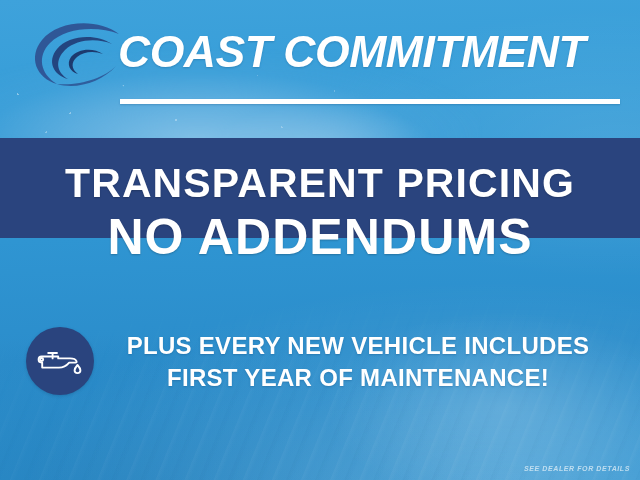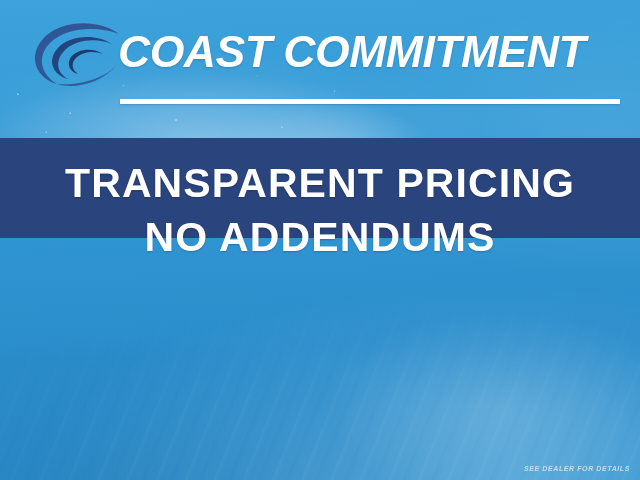--- a/index.html
+++ b/index.html
@@ -133,21 +133,21 @@
   }
   .navy-line-1 {
     position: absolute;
     left: 0; right: 0; top: 21px;
     font-size: 41px;
     line-height: 48px;
   }
   .navy-line-2 {
     position: absolute;
     left: 0; right: 0; top: 75px;
-    font-size: 41px;
+    font-size: 50px;
     line-height: 48px;
   }
 
   
   .promo {
     position: absolute;
     left: 0; top: 300px;
     width: 640px; height: 110px;
   }
   .promo-badge {
@@ -229,16 +229,36 @@
     <div class="brand-title">COAST COMMITMENT</div>
 
     <div class="title-rule"></div>
   </div>
 
   <div class="navy-band">
     <div class="navy-line navy-line-1">TRANSPARENT PRICING</div>
     <div class="navy-line navy-line-2">NO ADDENDUMS</div>
   </div>
 
+  <div class="promo">
+
+    <div class="promo-badge">
+      <svg width="46" height="32" viewBox="0 0 46 32" xmlns="http://www.w3.org/2000/svg" fill="none" stroke="#ffffff" stroke-width="1.9" stroke-linecap="round" stroke-linejoin="round">
+
+        <path d="M4.5,11.5 C2.6,11.5 1.6,13.0 1.6,14.6 C1.6,16.2 2.7,17.5 4.5,17.5 L5.2,17.5 L5.2,22.6 L22.0,22.6 C25.8,22.6 29.6,20.6 32.2,17.6 L38.6,17.6 C39.4,17.6 39.9,16.9 39.6,16.3 C38.9,14.8 36.6,13.4 33.2,13.4 L21.2,13.4 L21.2,11.5 Z"></path>
+
+        <path d="M15.6,13.4 L15.6,8.0"></path>
+
+        <path d="M11.2,8.0 L20.0,8.0"></path>
+
+        <circle cx="4.7" cy="14.5" r="1.5"></circle>
+
+        <path d="M40.5,20.0 C40.5,20.0 37.6,23.3 37.6,25.3 C37.6,26.9 38.9,28.1 40.5,28.1 C42.1,28.1 43.4,26.9 43.4,25.3 C43.4,23.3 40.5,20.0 40.5,20.0 Z"></path>
+      </svg>
+    </div>
+
+    <div class="promo-text">PLUS EVERY NEW VEHICLE INCLUDES</div>
+    <div class="promo-text" style="top:62px;">FIRST YEAR OF MAINTENANCE!</div>
+  </div>
 
   <div class="disclaimer">SEE DEALER FOR DETAILS</div>
 
 </div>
 
 </body></html>

